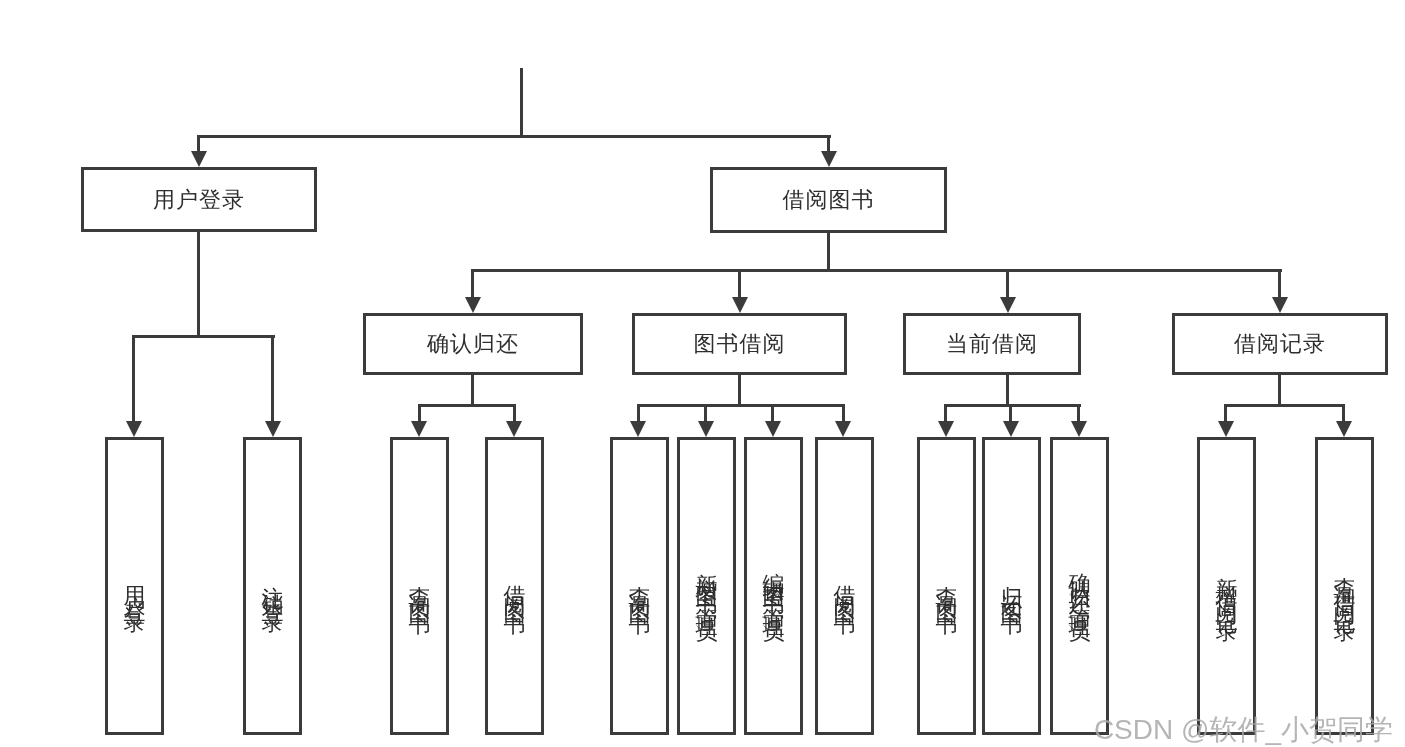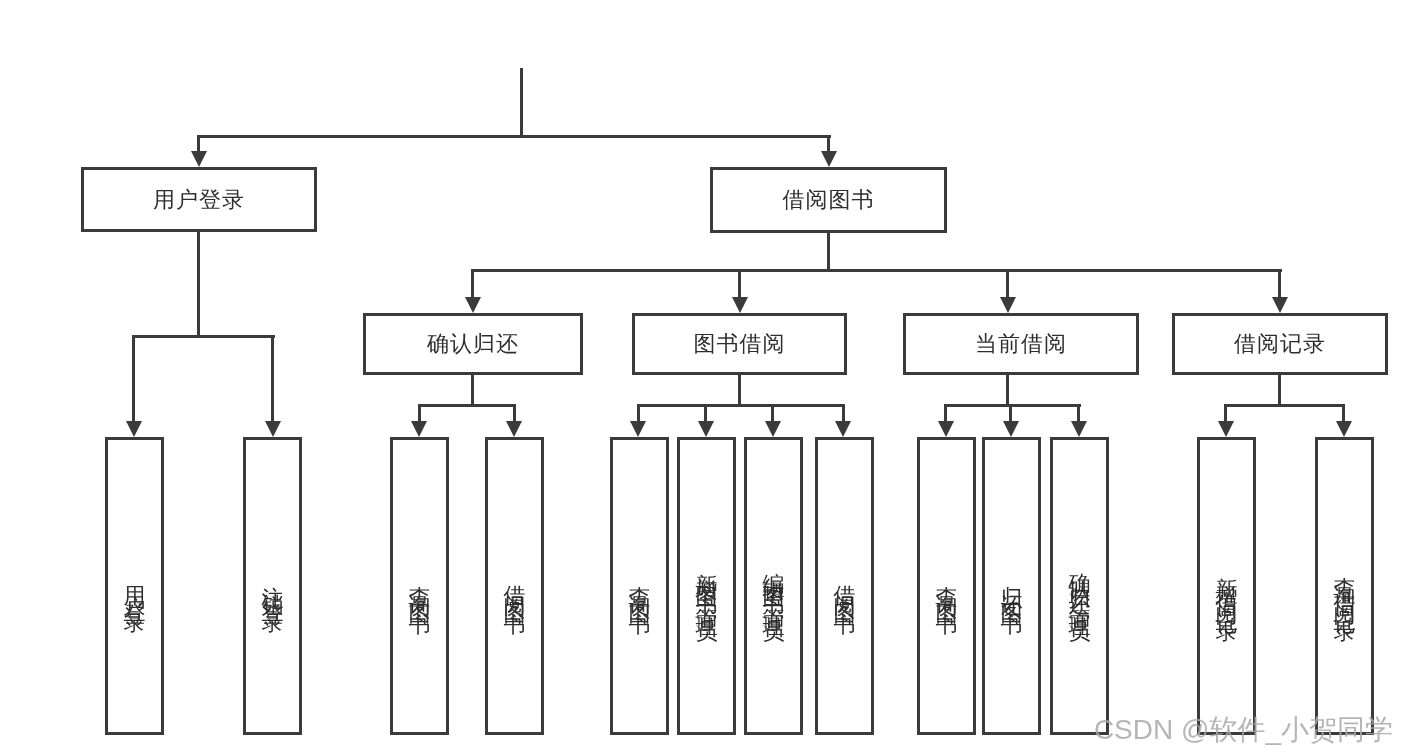--- a/index.html
+++ b/index.html
@@ -99,21 +99,21 @@
   <div class="arr" style="left:732px; top:297px;"></div>
   <div class="arr" style="left:1000px; top:297px;"></div>
   <div class="arr" style="left:1272px; top:297px;"></div>
 
   <div class="box" style="left:363px; top:313px; width:220px; height:62px;">
     <span>确认归还</span>
   </div>
   <div class="box" style="left:632px; top:313px; width:215px; height:62px;">
     <span>图书借阅</span>
   </div>
-  <div class="box" style="left:903px; top:313px; width:236px; height:62px;">
+  <div class="box" style="left:903px; top:313px; width:178px; height:62px;">
     <span>当前借阅</span>
   </div>
   <div class="box" style="left:1172px; top:313px; width:216px; height:62px;">
     <span>借阅记录</span>
   </div>
 
   <div class="vl" style="left:471px; top:375px; height:32px;"></div>
   <div class="hl" style="left:418px; top:404px; width:98px;"></div>
   <div class="vl" style="left:418px; top:404px; height:19px;"></div>
   <div class="vl" style="left:513px; top:404px; height:19px;"></div>

